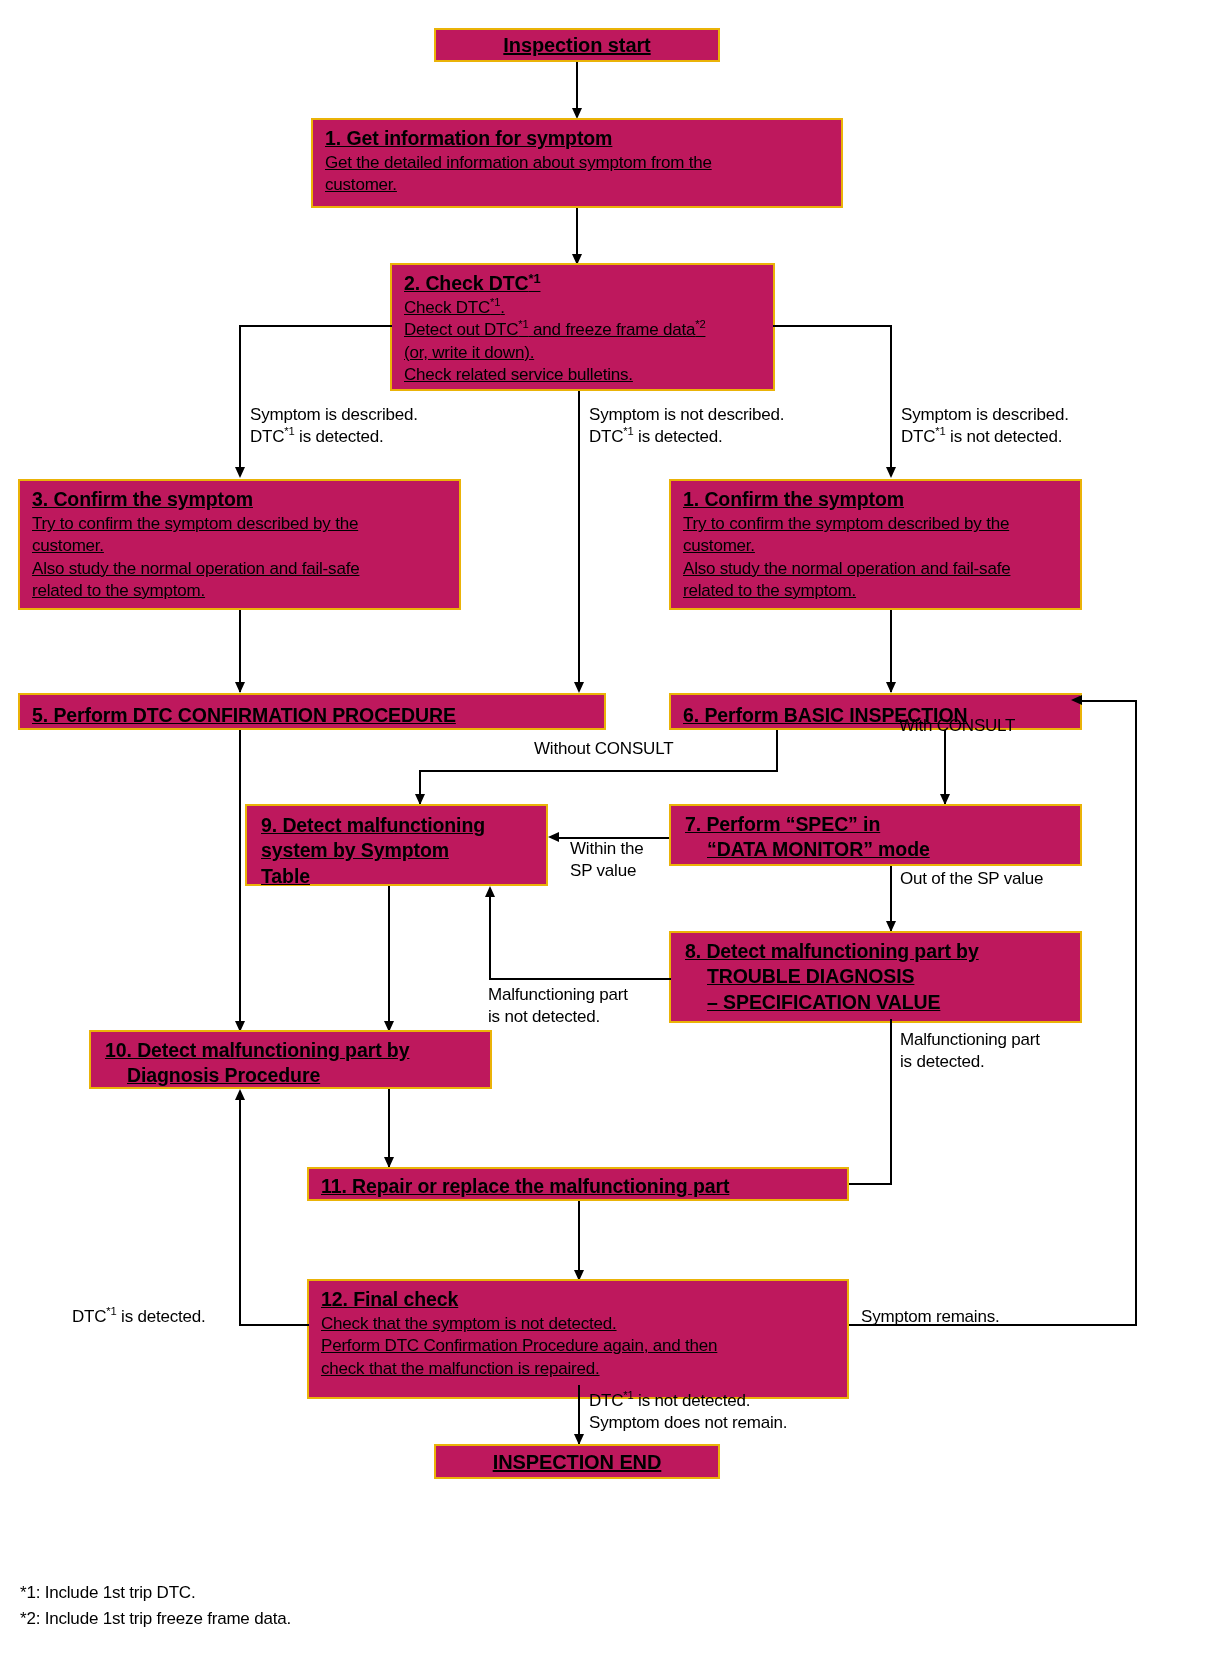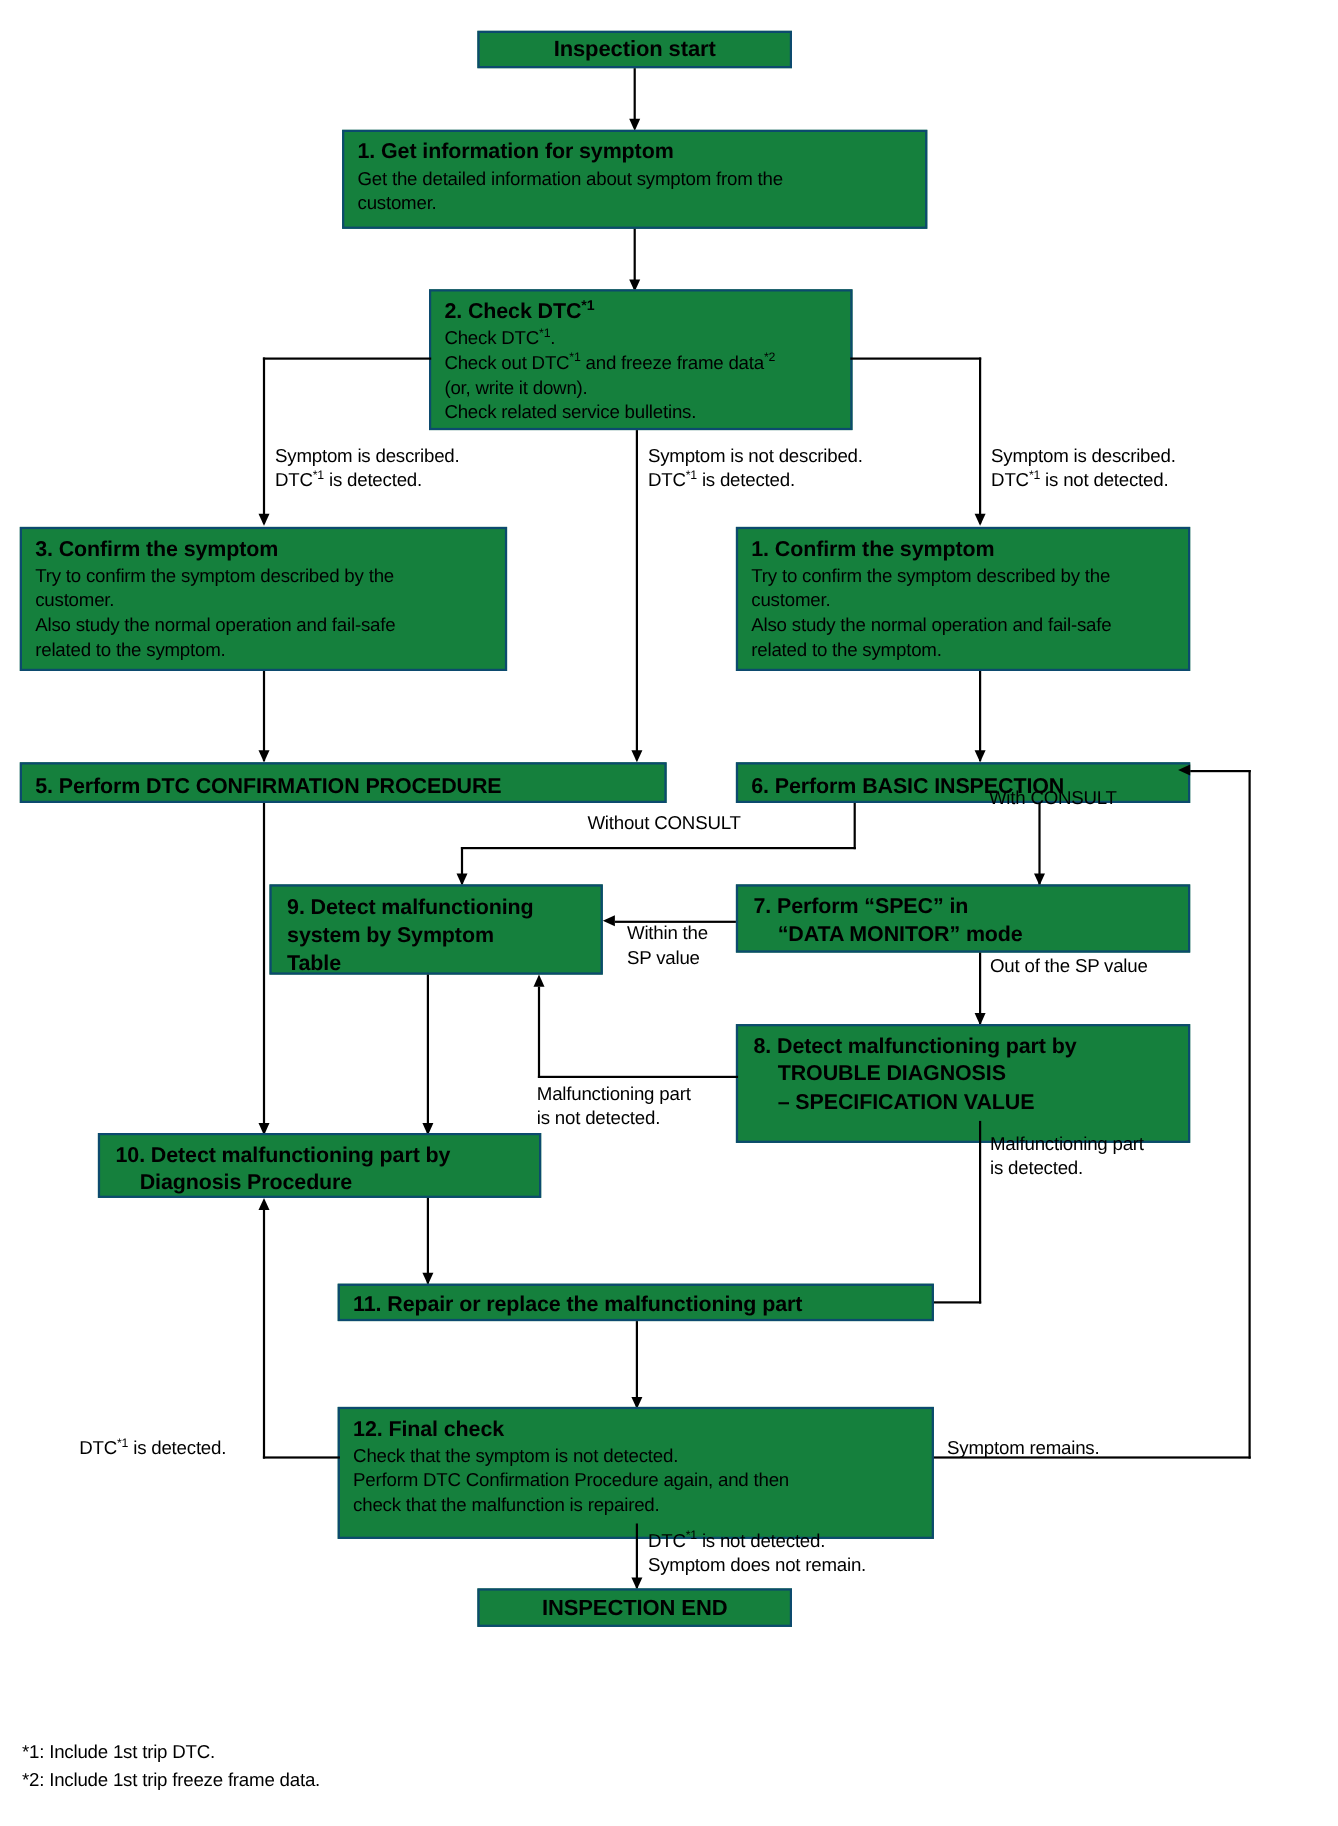--- a/index.html
+++ b/index.html
@@ -14,24 +14,25 @@
   #sheet {
     position: relative;
     width: 1216px;
     height: 1660px;
     overflow: hidden;
     background: #ffffff;
   }
   .box {
     position: absolute;
     box-sizing: border-box;
-    border: 2px solid #0c4a6e;
-    background: #15803d;
+    border: 2px solid #eab308;
+    background: #be185d;
     padding: 6px 10px 8px 12px;
     line-height: 1.30;
+    text-decoration: underline;
   }
   .box .ttl {
     font-weight: bold;
     font-size: 19.5px;
     letter-spacing: -0.1px;
     white-space: nowrap;
   }
   .box .body {
     font-size: 17px;
     letter-spacing: -0.2px;
@@ -121,21 +122,21 @@
     </div>
   </div>
 
   <div class="vline" style="left:576px; top:208px; height:55px;"></div>
   <div class="arrow-d" style="left:572px; top:254px;"></div>
 
   <div class="box" style="left:390px; top:263px; width:385px; height:128px;">
     <div class="ttl"><span>2. Check DTC</span><sup>*1</sup></div>
     <div class="body">
       <div><span>Check DTC</span><sup>*1</sup><span>.</span></div>
-      <div><span>Check out DTC</span><sup>*1</sup><span> and freeze frame data</span><sup>*2</sup></div>
+      <div><span>Detect out DTC</span><sup>*1</sup><span> and freeze frame data</span><sup>*2</sup></div>
       <div>(or, write it down).</div>
       <div>Check related service bulletins.</div>
     </div>
   </div>
 
   <div class="hline" style="left:239px; top:325px; width:153px;"></div>
   <div class="vline" style="left:239px; top:325px; height:151px;"></div>
   <div class="arrow-d" style="left:235px; top:467px;"></div>
 
   <div class="vline" style="left:578px; top:391px; height:300px;"></div>
@@ -222,21 +223,21 @@
   <div class="arrow-l" style="left:548px; top:832px;"></div>
   <div class="lbl" style="left:570px; top:838px;">
     <div>Within the</div>
     <div>SP value</div>
   </div>
 
   <div class="vline" style="left:890px; top:866px; height:66px;"></div>
   <div class="arrow-d" style="left:886px; top:921px;"></div>
   <div class="lbl" style="left:900px; top:868px;">Out of the SP value</div>
 
-  <div class="box" style="left:669px; top:931px; width:413px; height:108px; padding:6px 10px 6px 14px;">
+  <div class="box" style="left:669px; top:931px; width:413px; height:92px; padding:6px 10px 6px 14px;">
     <div class="ttl">8. Detect malfunctioning part by</div>
     <div class="ttl indentline">TROUBLE DIAGNOSIS</div>
     <div class="ttl indentline">– SPECIFICATION VALUE</div>
   </div>
 
   <div class="hline" style="left:489px; top:978px; width:182px;"></div>
   <div class="vline" style="left:489px; top:897px; height:83px;"></div>
   <div class="arrow-u" style="left:485px; top:886px;"></div>
   <div class="lbl" style="left:488px; top:984px;">
     <div>Malfunctioning part</div>

